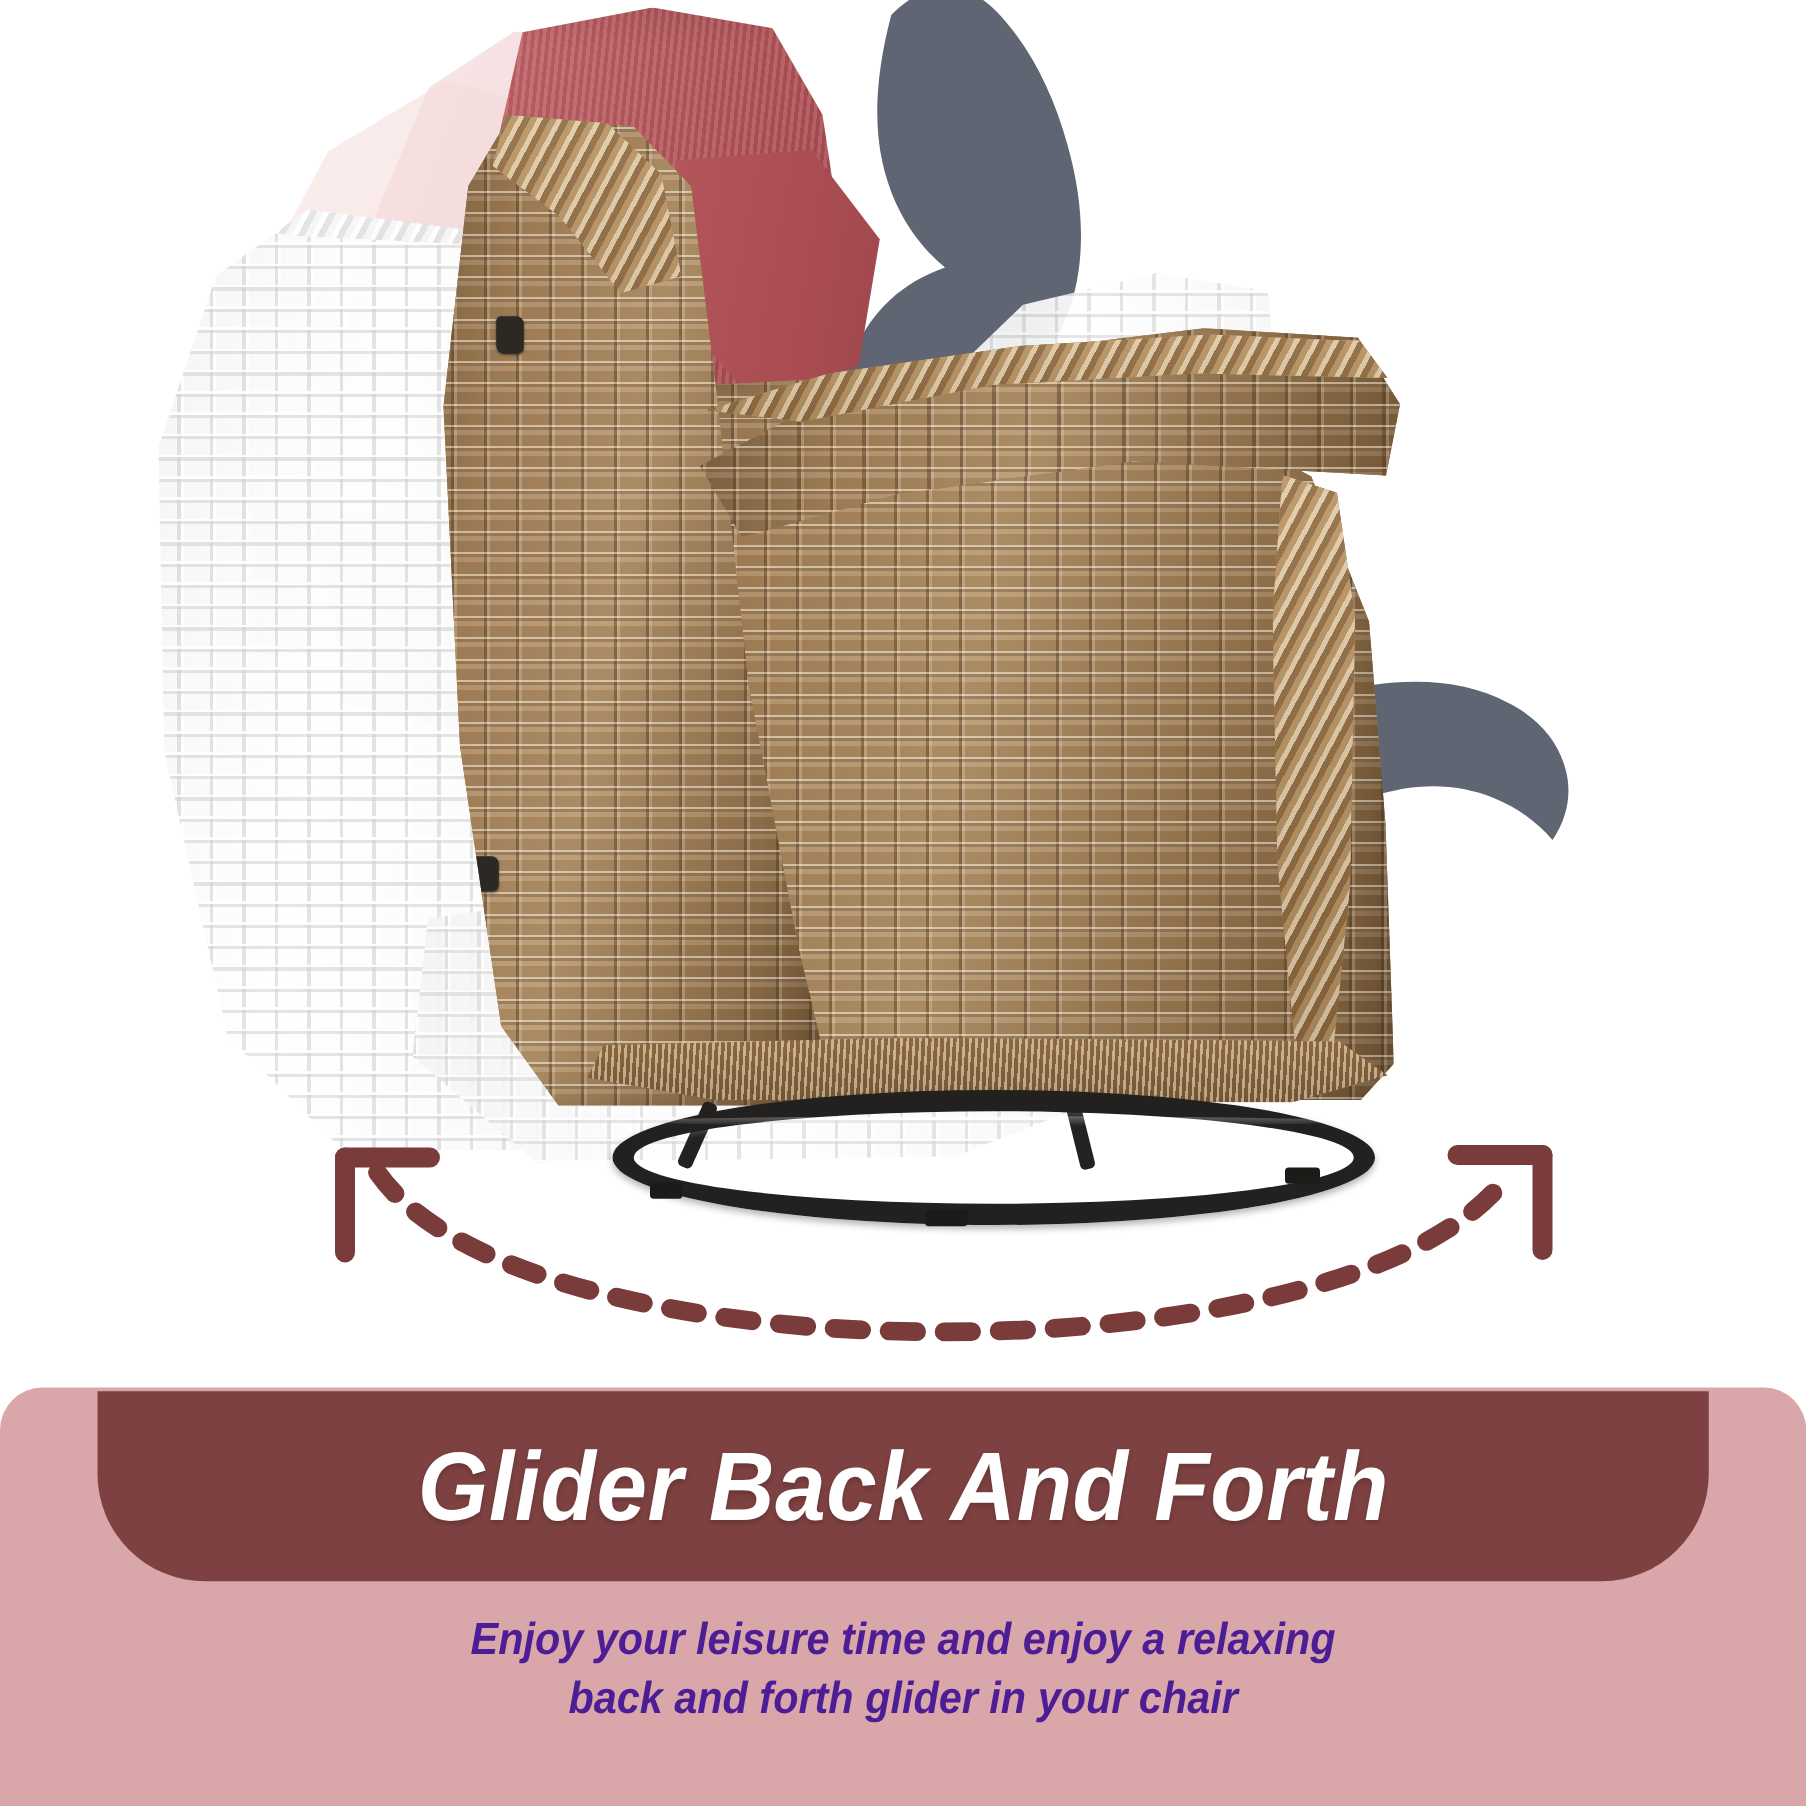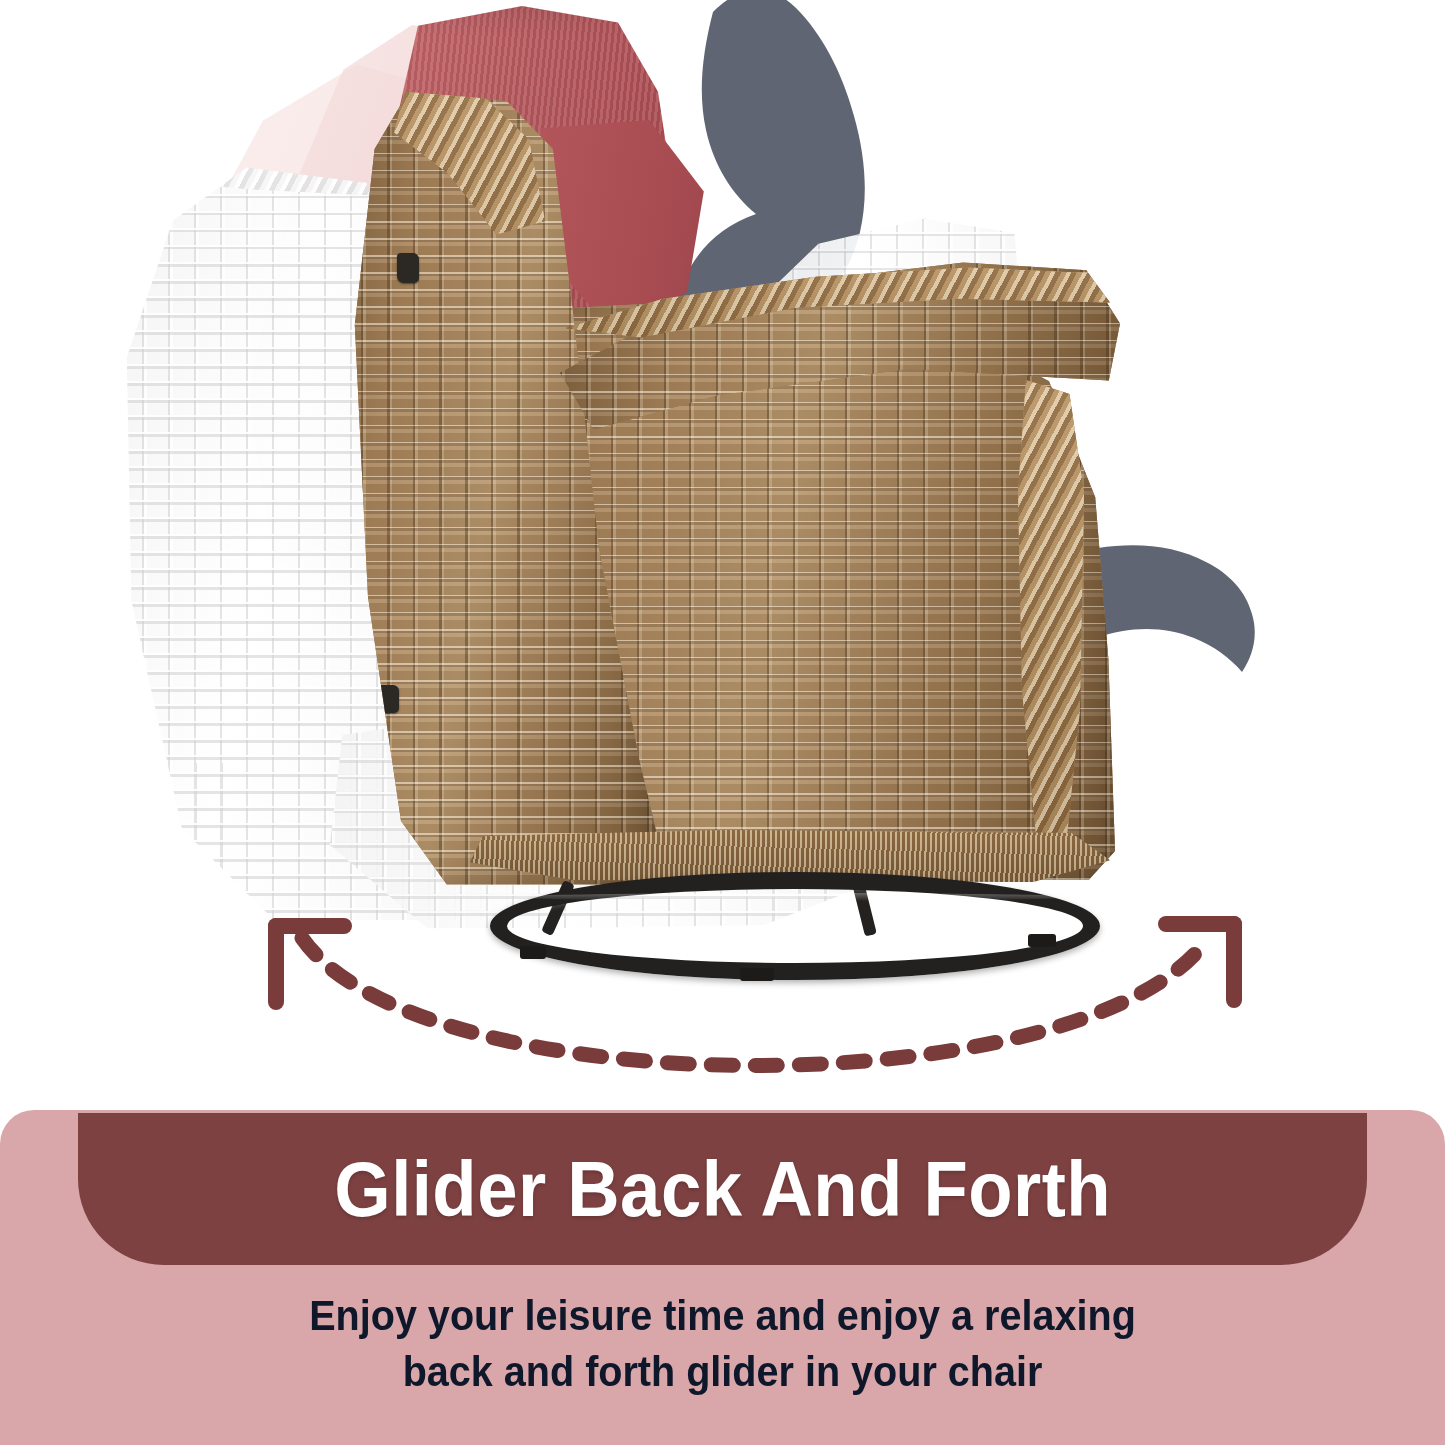--- a/index.html
+++ b/index.html
@@ -210,20 +210,21 @@
   .foot{position:absolute;background:#1d1b19;border-radius:3px;}
 
   
   #arrow-svg{position:absolute;left:240px;top:890px;width:1030px;height:215px;}
 
   
   #banner{
     position:absolute;left:0;top:1110px;width:1445px;height:335px;
     background:#d9a7a9;
     border-radius:34px 34px 0 0;
+    font-style:italic;
   }
   #headline-pill{
     position:absolute;left:78px;top:3px;width:1289px;height:152px;
     background:#7d4141;
     border-radius:0 0 86px 86px;
     display:flex;align-items:center;justify-content:center;
   }
   #headline{
     color:#ffffff;
     font-family:"Liberation Sans Narrow","Liberation Sans",sans-serif;
@@ -231,24 +232,24 @@
     font-size:78px;
     letter-spacing:.5px;
     line-height:1;
     transform:scaleX(.93);
     white-space:nowrap;
     text-shadow:0 2px 4px rgba(0,0,0,.18);
   }
   #subcopy{
     position:absolute;left:0;top:178px;width:1445px;
     text-align:center;
-    color:#0f172a;
+    color:#4c1d95;
     font-family:"Liberation Sans Narrow","Liberation Sans",sans-serif;
     font-weight:bold;
-    font-size:43px;
+    font-size:36px;
     line-height:1.30;
   }
   #subcopy .ln{display:block;transform:scaleX(.92);}
 </style>
 </head>
 <body>
 
 <div id="stage">
 
   <div id="photo">

